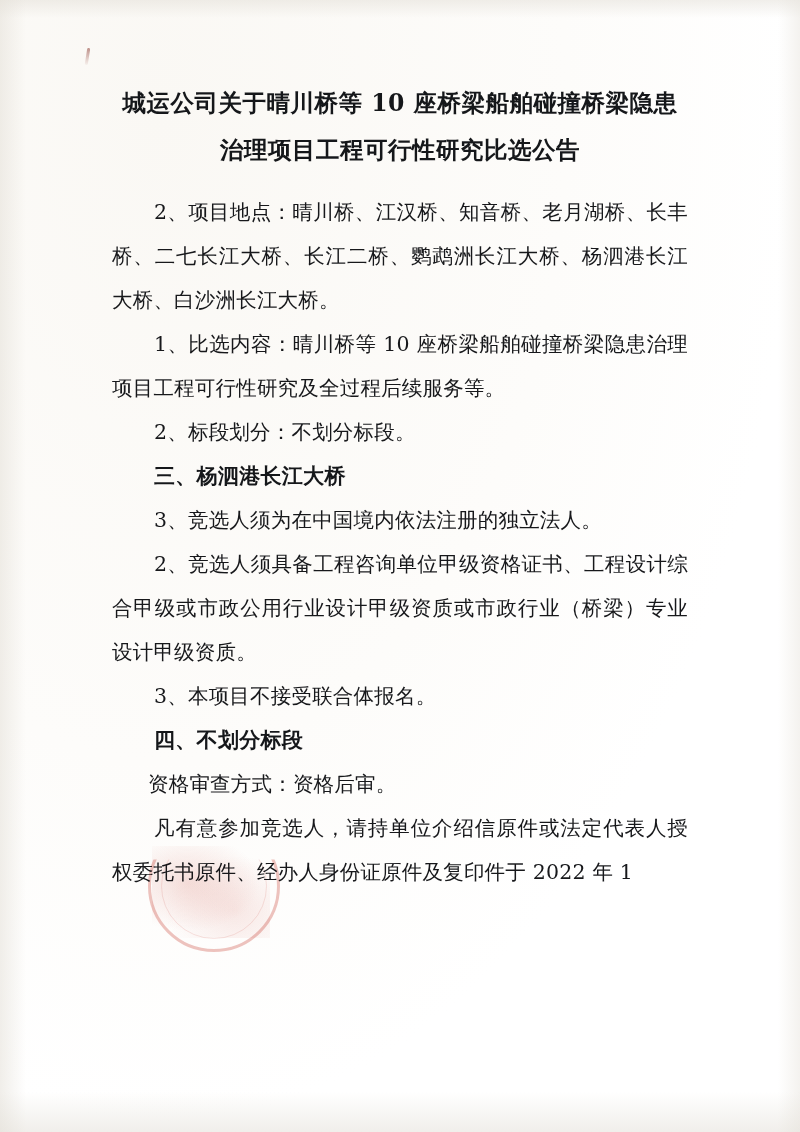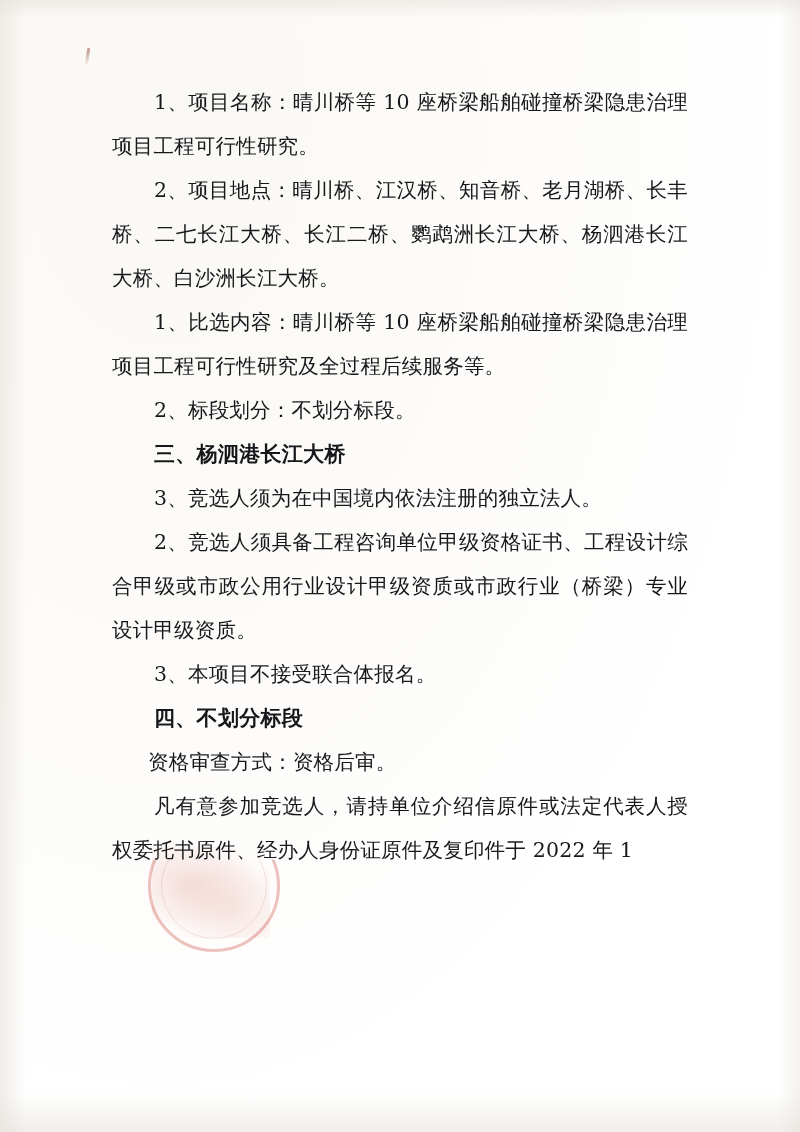--- a/index.html
+++ b/index.html
@@ -142,22 +142,25 @@
 
 <div class="page">
   <div class="edge-top"></div>
   <div class="edge-left"></div>
   <div class="edge-right"></div>
   <div class="edge-bottom"></div>
   <div class="stray-mark"></div>
 
   <div class="content">
 
+    <h1 class="doc-title">
+      <span class="line">城运公司关于晴川桥等 10 座桥梁船舶碰撞桥梁隐患</span>
+      <span class="line">治理项目工程可行性研究比选公告</span>
+    </h1>
 
-    <p class="para">1、项目名称：晴川桥等 10 座桥梁船舶碰撞桥梁隐患治理项目工程可行性研究。</p>
     <p class="para">2、项目地点：晴川桥、江汉桥、知音桥、老月湖桥、长丰桥、二七长江大桥、长江二桥、鹦鹉洲长江大桥、杨泗港长江大桥、白沙洲长江大桥。</p>
 
     <p class="para">1、比选内容：晴川桥等 10 座桥梁船舶碰撞桥梁隐患治理项目工程可行性研究及全过程后续服务等。</p>
     <p class="para">2、标段划分：不划分标段。</p>
 
     <h2 class="section-heading">三、杨泗港长江大桥</h2>
     <p class="para">3、竞选人须为在中国境内依法注册的独立法人。</p>
     <p class="para">2、竞选人须具备工程咨询单位甲级资格证书、工程设计综合甲级或市政公用行业设计甲级资质或市政行业（桥梁）专业设计甲级资质。</p>
     <p class="para">3、本项目不接受联合体报名。</p>
 

